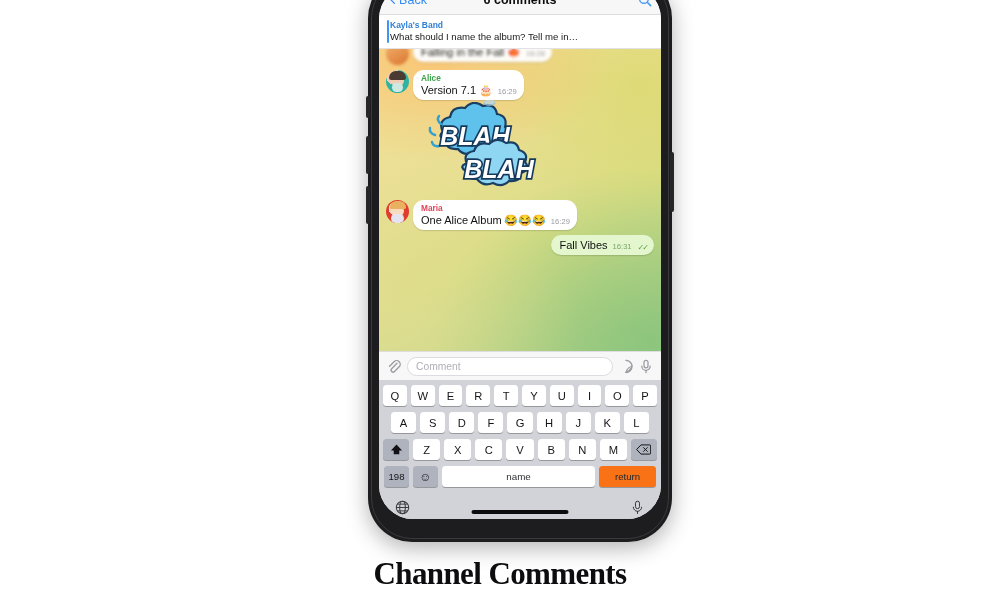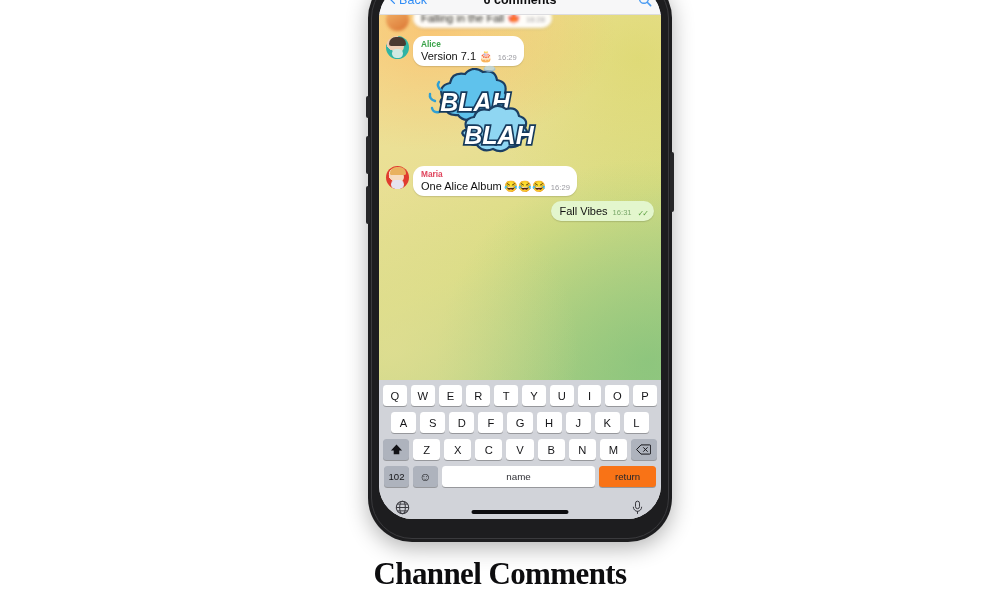--- a/index.html
+++ b/index.html
@@ -203,20 +203,24 @@
           </svg>
           <span class="nav-back-label">Back</span>
         </div>
         <div class="nav-title">6 comments</div>
         <svg class="nav-search" viewBox="0 0 16 16">
           <circle cx="6.8" cy="6.8" r="5" fill="none" stroke="#4a9bf2" stroke-width="1.7"></circle>
           <line x1="10.6" y1="10.6" x2="14.4" y2="14.4" stroke="#4a9bf2" stroke-width="1.9" stroke-linecap="round"></line>
         </svg>
       </div>
 
+      <div class="pinned">
+        <div class="pinned-title">Kayla's Band</div>
+        <div class="pinned-text">What should I name the album? Tell me in…</div>
+      </div>
 
       <div class="chat">
 
         <div class="msg-row blurred" style="margin-top:-7px;">
           <div class="avatar" style="background:linear-gradient(150deg,#f3b46c,#d9702e);"></div>
           <div class="bubble">
             <div class="msg-line">
               <span class="msg-text">Falling in the Fall 🍁</span>
               <span class="msg-time">16:28</span>
             </div>
@@ -275,20 +279,37 @@
           <div class="bubble out">
             <div class="msg-line">
               <span class="msg-text">Fall Vibes</span>
               <span class="msg-time out">16:31</span>
               <span class="ticks">✓✓</span>
             </div>
           </div>
         </div>
       </div>
 
+      <div class="composer">
+        <svg class="clip-icon" viewBox="0 0 16 18">
+          <path d="M11.6 5 L5.2 11.6 a2.4 2.4 0 0 0 3.4 3.4 L14.2 9.3 a4.3 4.3 0 0 0 -6.1 -6.1 L2.6 8.8" fill="none" stroke="#9b9ba1" stroke-width="1.6" stroke-linecap="round"></path>
+        </svg>
+        <div class="comment-field">
+          <span>Comment</span>
+        </div>
+        <svg class="sticker-icon" viewBox="0 0 16 16">
+          <path d="M8 1 a7 7 0 1 1 -0.2 14 C12 13 13 12 15 8 a7 7 0 0 0 -7 -7z" fill="none" stroke="#9b9ba1" stroke-width="1.5" stroke-linejoin="round"></path>
+          <path d="M15 8 q-5 0 -7.2 7" fill="none" stroke="#9b9ba1" stroke-width="1.4"></path>
+        </svg>
+        <svg class="mic-icon" viewBox="0 0 16 18">
+          <rect x="5.6" y="1.5" width="4.8" height="9" rx="2.4" fill="none" stroke="#9b9ba1" stroke-width="1.5"></rect>
+          <path d="M3 8.6 a5 5 0 0 0 10 0" fill="none" stroke="#9b9ba1" stroke-width="1.5" stroke-linecap="round"></path>
+          <line x1="8" y1="13.8" x2="8" y2="16.4" stroke="#9b9ba1" stroke-width="1.5" stroke-linecap="round"></line>
+        </svg>
+      </div>
 
       <div class="keyboard">
         <div class="krow r1">
           <div class="key">Q</div>
           <div class="key">W</div>
           <div class="key">E</div>
           <div class="key">R</div>
           <div class="key">T</div>
           <div class="key">Y</div>
           <div class="key">U</div>
@@ -321,21 +342,21 @@
           <div class="key">N</div>
           <div class="key">M</div>
           <div class="key wide">
             <svg width="15" height="11" viewBox="0 0 18 13">
               <path d="M6 1 H16.4 a1.2 1.2 0 0 1 1.2 1.2 v8.6 a1.2 1.2 0 0 1 -1.2 1.2 H6 L0.7 6.5z" fill="none" stroke="#16161a" stroke-width="1.2"></path>
               <path d="M9 4.2 L13.6 8.8 M13.6 4.2 L9 8.8" stroke="#16161a" stroke-width="1.2" stroke-linecap="round"></path>
             </svg>
           </div>
         </div>
         <div class="krow r4">
-          <div class="key num">102</div>
+          <div class="key num">198</div>
           <div class="key emoji">☺</div>
           <div class="key space">name</div>
           <div class="key ret">return</div>
         </div>
         <div class="kbar">
           <svg class="globe-icon" viewBox="0 0 16 16">
             <circle cx="8" cy="8" r="6.6" fill="none" stroke="#3a3a40" stroke-width="1.1"></circle>
             <ellipse cx="8" cy="8" rx="3" ry="6.6" fill="none" stroke="#3a3a40" stroke-width="1.1"></ellipse>
             <line x1="1.4" y1="8" x2="14.6" y2="8" stroke="#3a3a40" stroke-width="1.1"></line>
             <line x1="2.6" y1="4.4" x2="13.4" y2="4.4" stroke="#3a3a40" stroke-width="1"></line>

